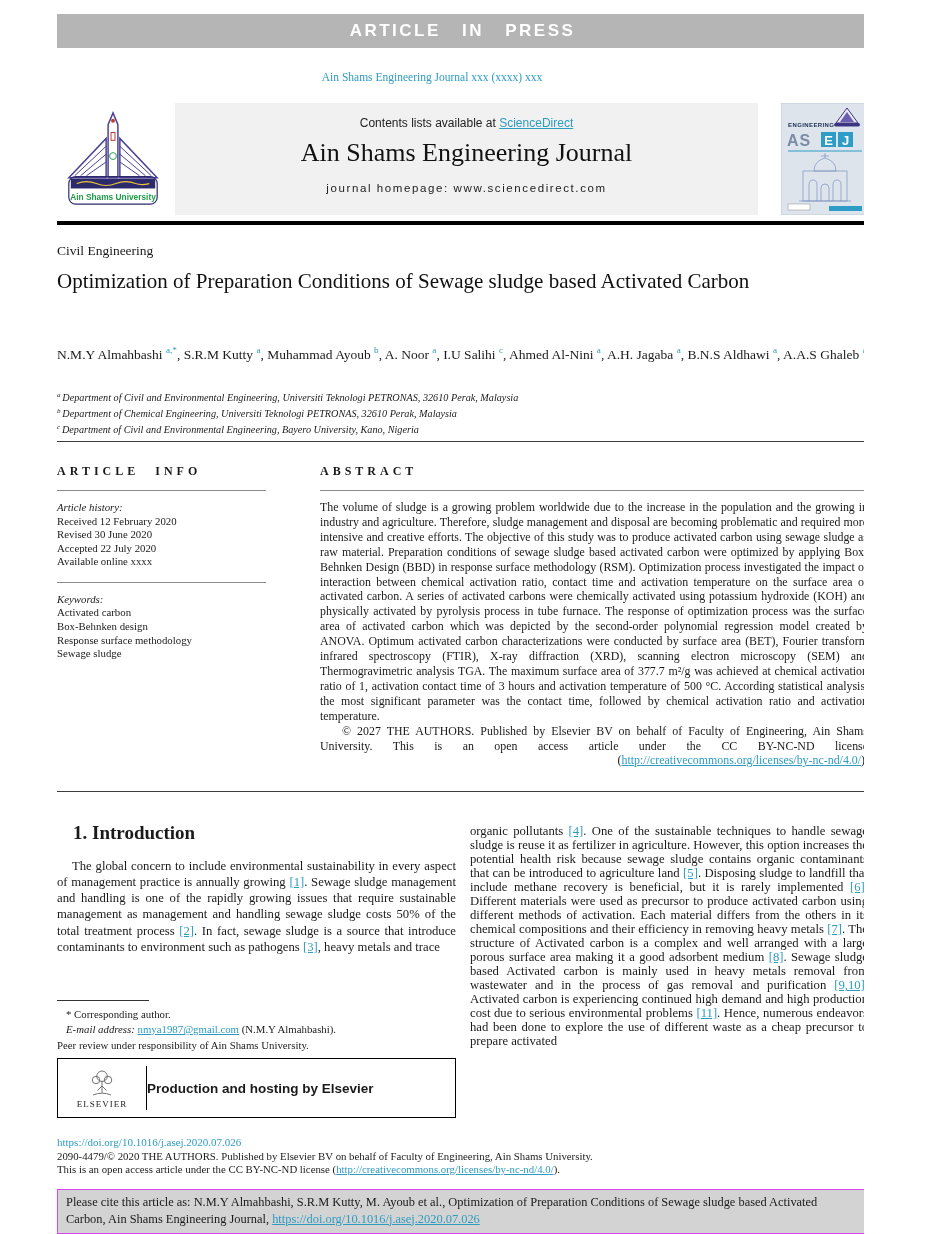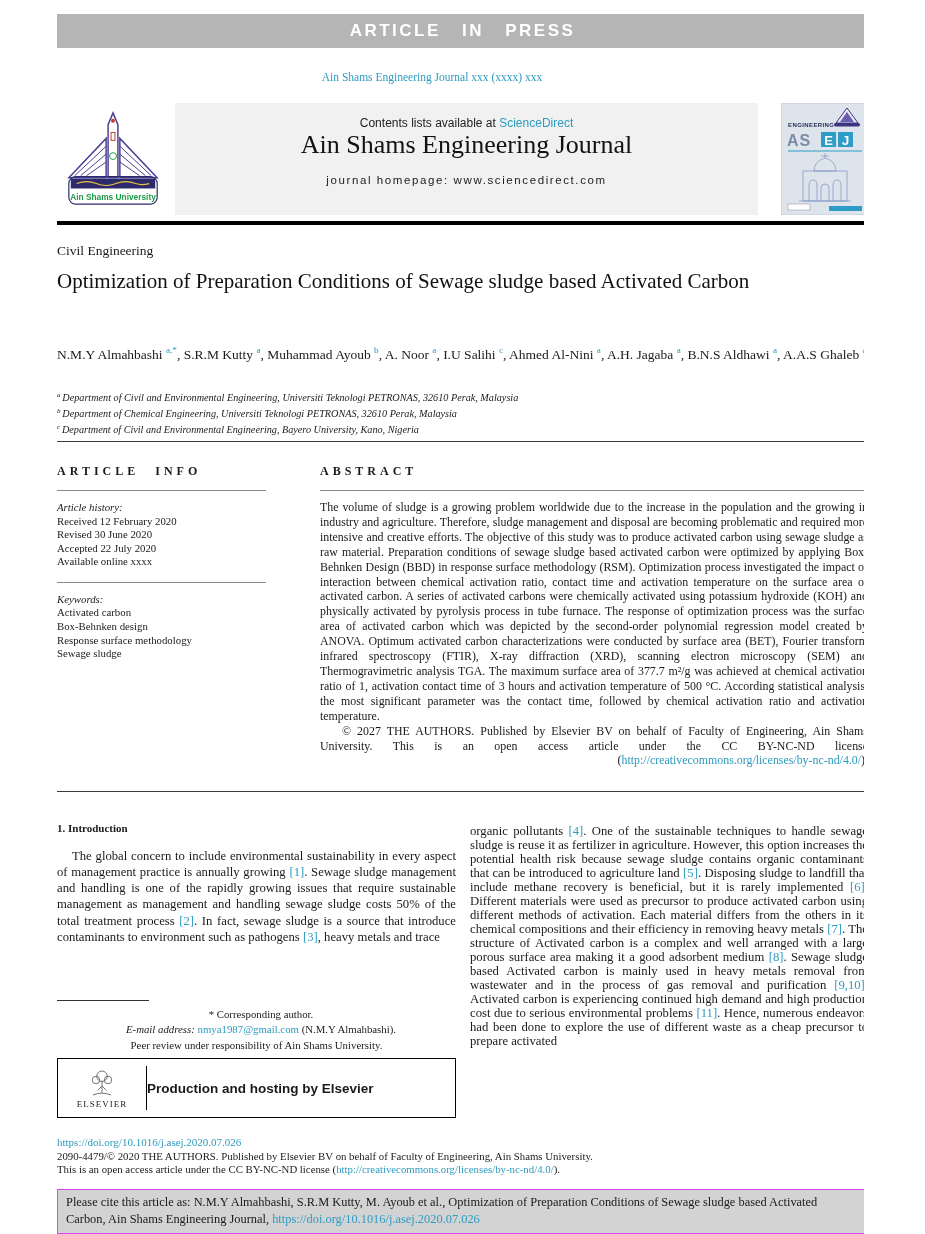--- a/index.html
+++ b/index.html
@@ -9,21 +9,21 @@
   .banner{position:absolute;left:57px;top:14px;width:811px;height:34px;background:#b5b5b5;
           color:#fff;font-family:"Liberation Sans",sans-serif;font-weight:bold;font-size:17px;
           letter-spacing:2.5px;word-spacing:14px;text-align:center;line-height:34px;}
   .journal-ref{position:absolute;left:0;top:71px;width:100%;text-align:center;
                color:#2e9bc0;font-size:11.5px;}
 
   .header-row{position:absolute;left:57px;top:103px;width:811px;height:112px;}
   .uni-logo{position:absolute;left:2px;top:4px;width:108px;height:106px;}
   .header-box{position:absolute;left:118px;top:0;width:583px;height:112px;background:#f1f1f1;text-align:center;}
   .contents-line{margin-top:13px;font-family:"Liberation Sans",sans-serif;font-size:12px;color:#222;}
-  .journal-title{margin-top:0;font-size:26px;color:#111;}
+  .journal-title{margin-top:8px;font-size:26px;color:#111;}
   .homepage-line{margin-top:14px;font-family:"Liberation Sans",sans-serif;font-size:11.5px;
                  letter-spacing:1.6px;color:#222;}
   .cover{position:absolute;left:724px;top:0;width:88px;height:112px;}
 
   .rule-thick{position:absolute;left:57px;top:221px;width:811px;height:4px;background:#000;}
   .section-label{position:absolute;left:57px;top:243px;font-size:13.5px;}
   .article-title{position:absolute;left:57px;top:268px;width:740px;font-size:21px;line-height:27.5px;color:#111;}
   .authors{position:absolute;left:57px;top:341px;width:811px;font-size:13.5px;line-height:19.5px;}
   .affiliations{position:absolute;left:57px;top:389px;width:811px;font-size:10.2px;
                 line-height:13.4px;font-style:italic;}
@@ -36,44 +36,44 @@
   .head-rule{height:1px;background:#8a8a8a;margin:11px 0 9px;}
   .hist-label,.kw-label{font-style:italic;font-size:10.8px;line-height:14.5px;font-family:Liberation Serif, serif;}
   .info-item{font-size:10.8px;line-height:13.6px;}
   .mid-rule{height:1px;background:#8a8a8a;margin:13px 0 9px;}
 
   .abs-body{font-size:11.9px;line-height:14.9px;text-align:justify;margin:0;}
   .abs-copyright{font-size:11.9px;line-height:14.9px;text-align:justify;text-align-last:right;
                  text-indent:22px;margin:0;}
 
   .intro-left{position:absolute;left:57px;top:822px;width:399px;}
-  .intro-h{font-size:11px;font-weight:bold;}
+  .intro-h{font-size:19px;font-weight:bold;margin-left:16px;}
   .intro-left p{margin:14px 0 0;font-size:12.7px;line-height:16.15px;text-align:justify;text-indent:15px;}
   .intro-right{position:absolute;left:470px;top:824px;width:398px;font-size:12.7px;
                line-height:14px;text-align:justify;}
 
-  .fn-block{position:absolute;left:57px;top:1000px;width:399px;font-size:10.8px;line-height:15.4px;text-align:center;}
+  .fn-block{position:absolute;left:57px;top:1000px;width:399px;font-size:10.8px;line-height:15.4px;}
   .fn-rule{width:92px;height:1px;background:#333;margin-bottom:6px;}
   .ind{padding-left:9px;}
 
   .pub-box{position:absolute;left:57px;top:1058px;width:397px;height:58px;border:1px solid #000;
            display:flex;align-items:center;background:#fff;}
   .pub-logo{width:88px;display:flex;flex-direction:column;align-items:center;}
   .pub-logo svg{width:30px;height:30px;}
   .pub-logo-text{font-size:9px;letter-spacing:1px;margin-top:1px;color:#222;}
   .pub-divider{width:1px;height:44px;background:#000;}
   .pub-text{font-family:"Liberation Sans",sans-serif;font-weight:bold;font-size:13.5px;}
 
   .doi-line{position:absolute;left:57px;top:1136px;font-size:11px;color:#2e9bc0;}
   .issn-line{position:absolute;left:57px;top:1150px;font-size:10.8px;}
   .license-line{position:absolute;left:57px;top:1163px;font-size:10.8px;}
   .cite-box{position:absolute;left:57px;top:1189px;width:793px;background:#d3d3d3;border:1px solid #d946ef;
             padding:4px 8px 6px;font-size:12.4px;line-height:16.5px;}
 
-  .lnk{color:#2e9bc0;}
+  .lnk{color:#2e9bc0;text-decoration:underline;}
   .sup{color:#2e9bc0;font-size:68%;vertical-align:super;}
   .supl{font-size:70%;vertical-align:super;}
   .it{font-style:italic;}
 </style>
 </head>
 <body>
 
 <div class="page">
 
   <div class="banner">ARTICLE IN PRESS</div>

